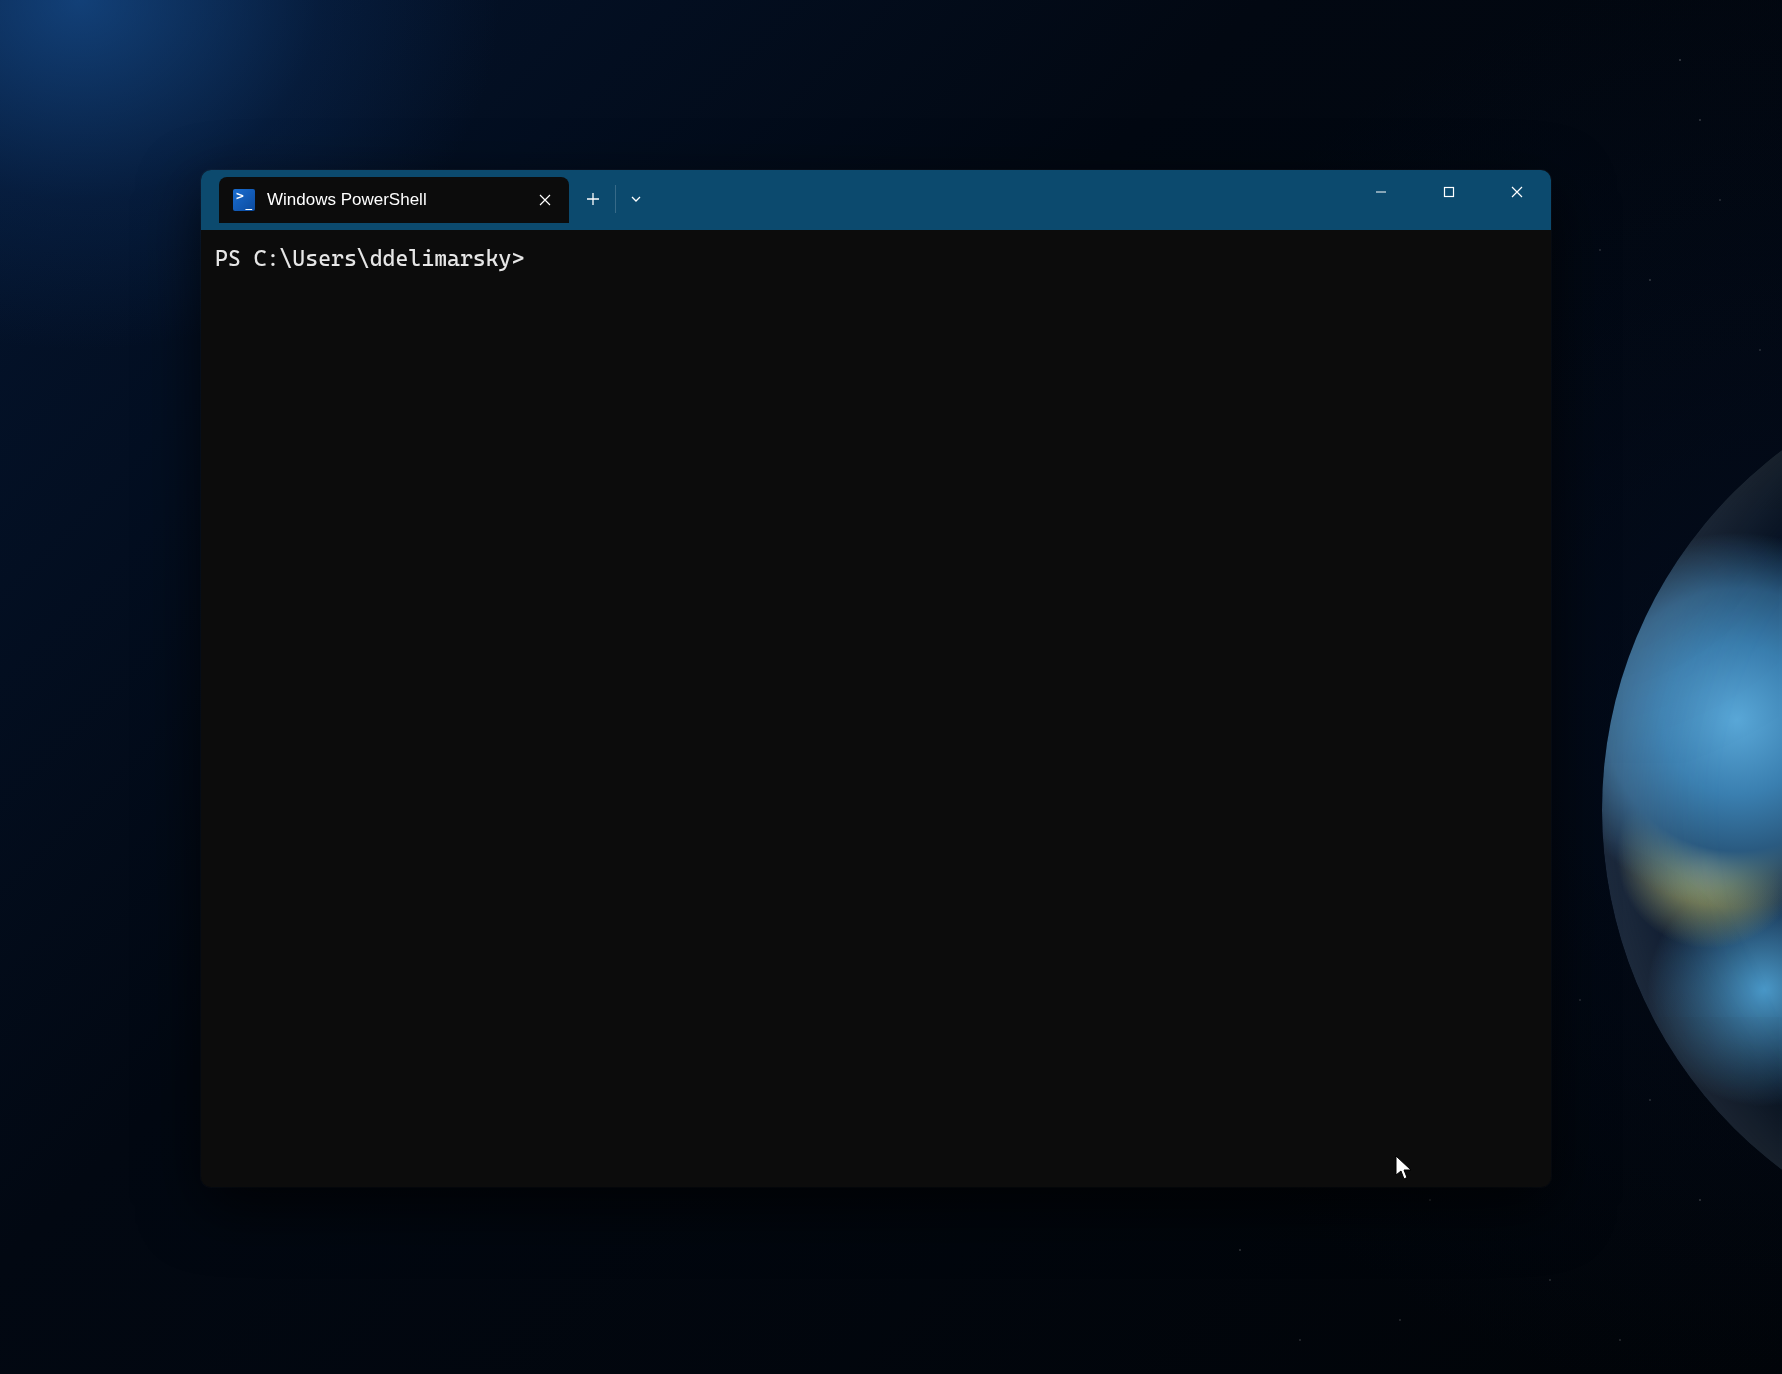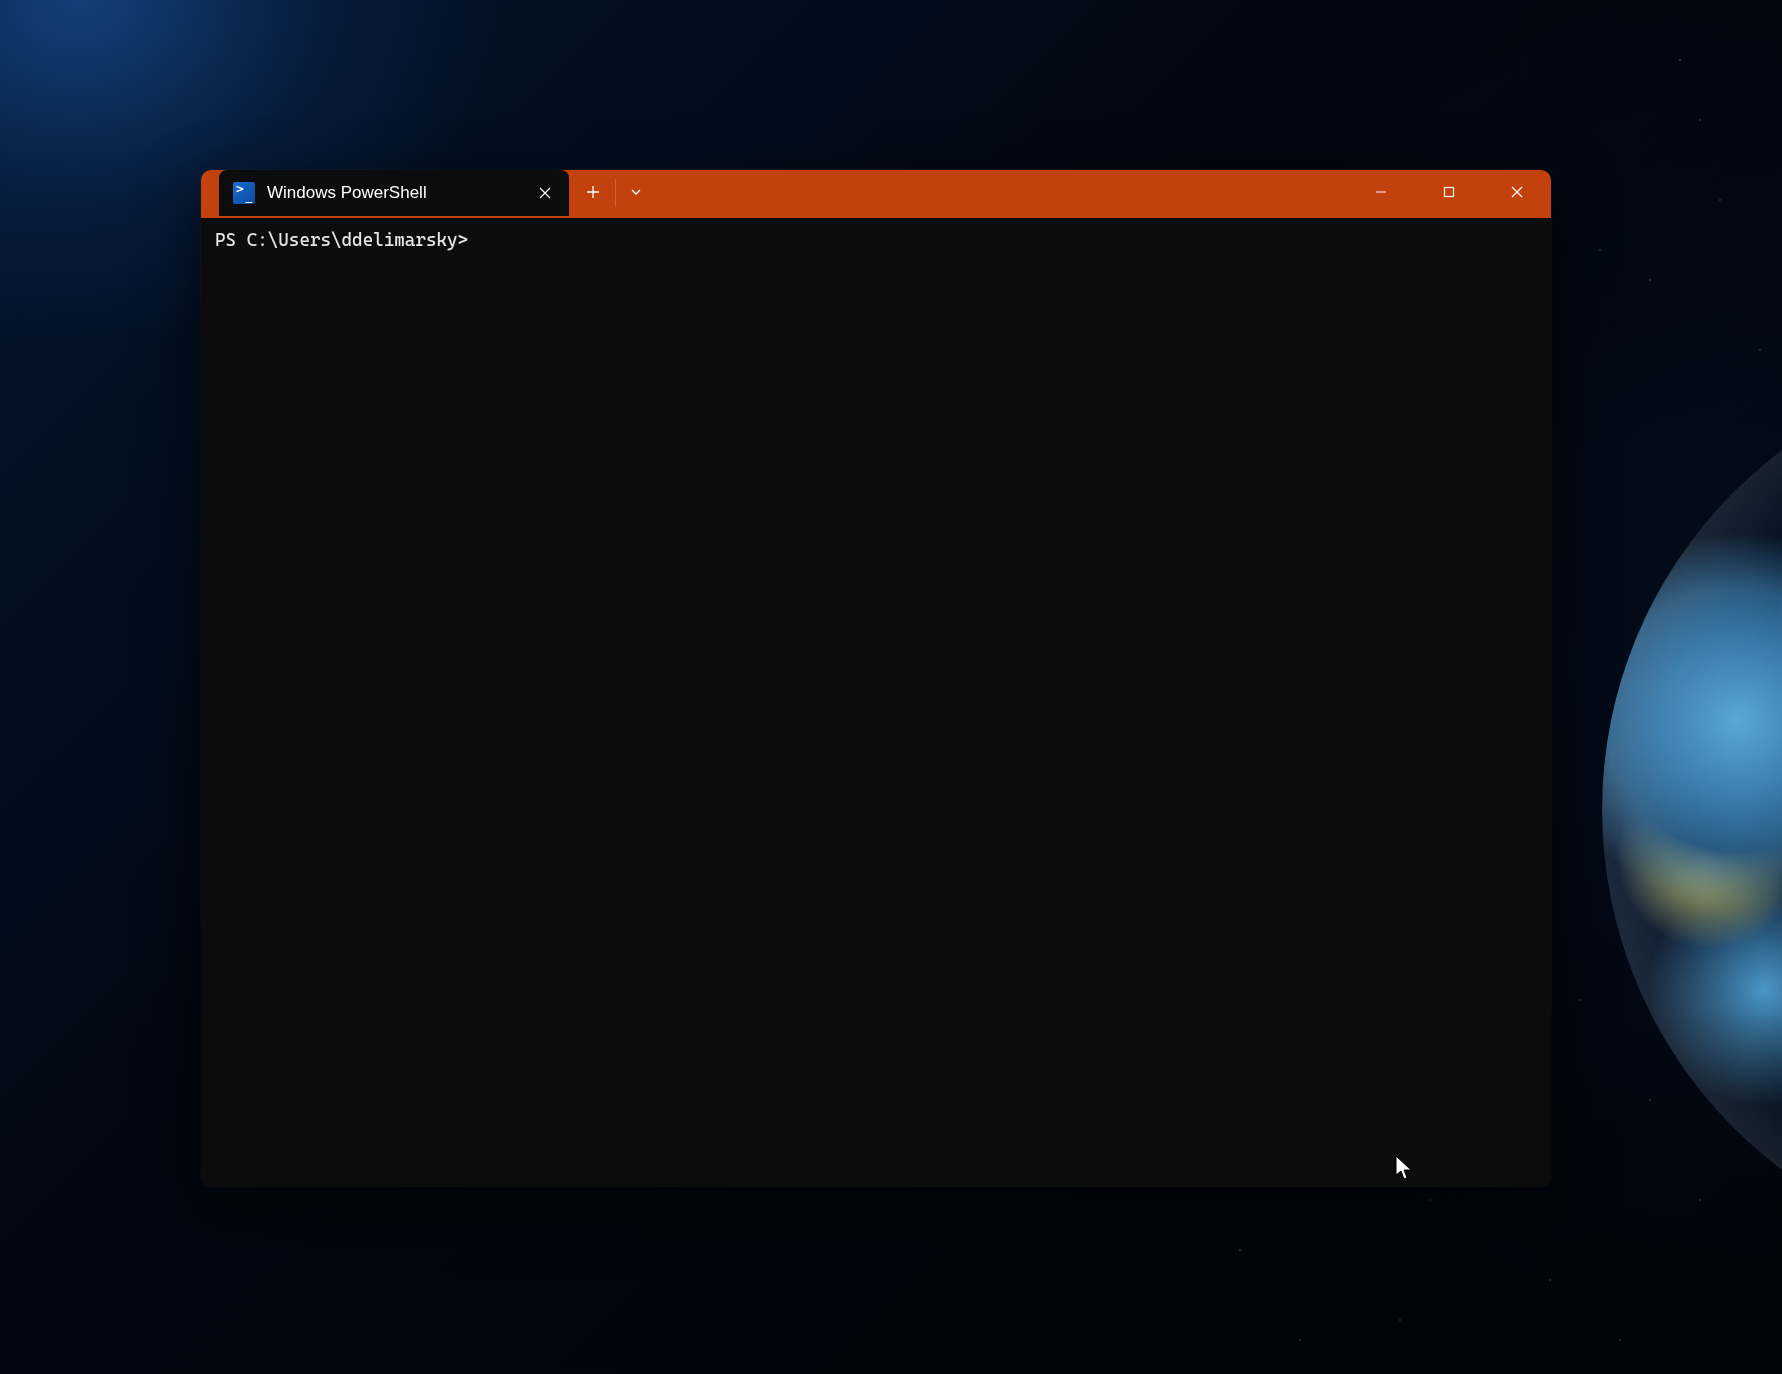--- a/index.html
+++ b/index.html
@@ -77,24 +77,24 @@
       height: 1017px;
       background: #0c0c0c;
       border-radius: 10px;
       box-shadow: 0 20px 60px rgba(0,0,0,0.7), 0 0 0 1px rgba(255,255,255,0.03);
       overflow: hidden;
       display: flex;
       flex-direction: column;
     }
 
     .titlebar {
-      height: 48px;
-      background: #c2410c;
-      display: flex;
-      align-items: flex-start;
+      height: 60px;
+      background: #0c4a6e;
+      display: flex;
+      align-items: center;
       position: relative;
       flex-shrink: 0;
     }
 
     .titlebar-spacer {
       width: 18px;
       height: 100%;
     }
 
     .tab {
@@ -209,25 +209,26 @@
       color: #ffffff;
       cursor: pointer;
     }
     .win-ctrl svg { width: 14px; height: 14px; }
 
     .terminal-body {
       flex: 1;
       background: #0c0c0c;
       padding: 8px 14px;
       font-family: "Cascadia Mono", Consolas, "Courier New", monospace;
-      font-size: 18px;
+      font-size: 22px;
       line-height: 1.35;
       color: #cccccc;
       overflow: hidden;
       position: relative;
+      margin-top: 6px;
     }
 
     .prompt-line {
       white-space: pre;
       color: #e6e6e6;
     }
 
     .cursor {
       display: inline-block;
       width: 12px;

